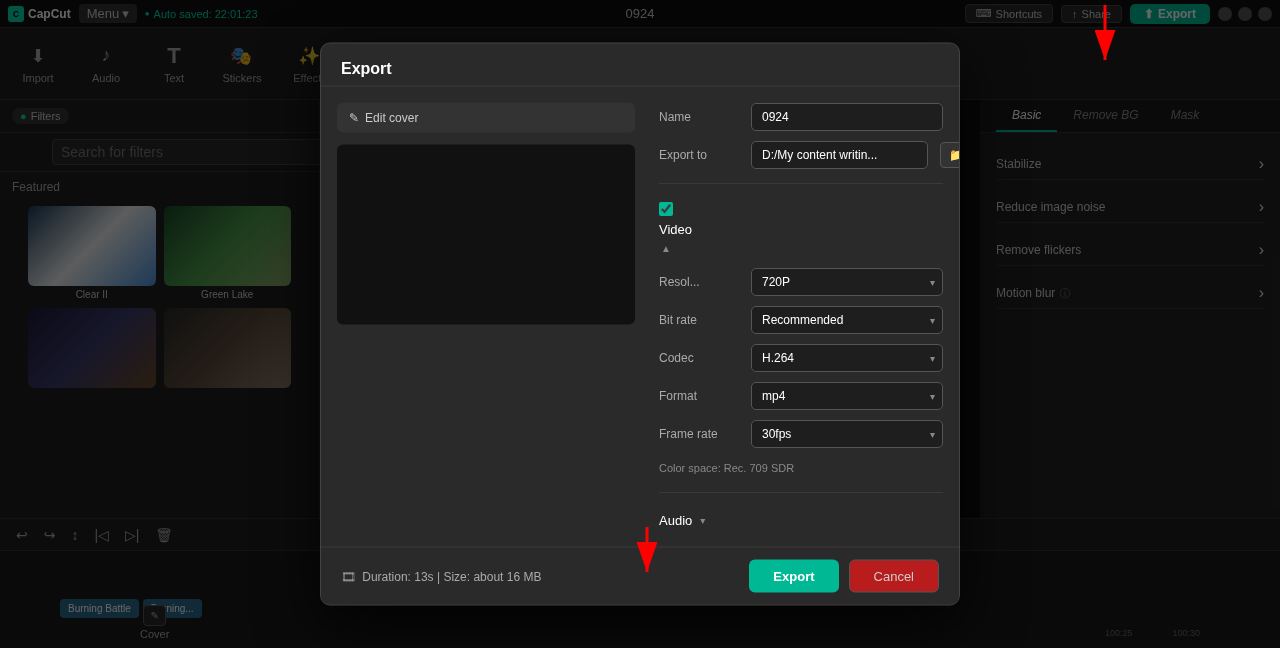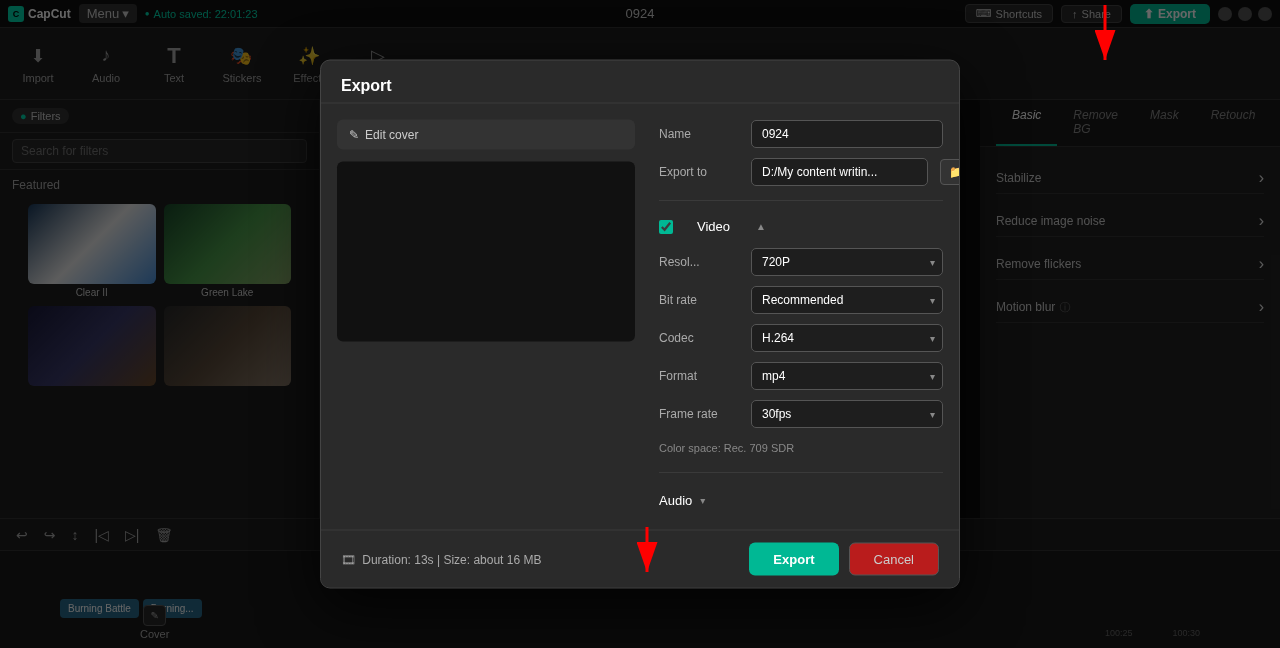--- a/index.html
+++ b/index.html
@@ -83,21 +83,21 @@
       border-bottom: 1px solid #333;
     }
     .filters-tag {
       background: #333; color: #ccc; font-size: 11px; padding: 2px 8px; border-radius: 10px; display: flex; align-items: center; gap: 4px;
     }
     .filters-tag .dot { color: #00d4aa; }
     .search-bar {
       padding: 6px 12px; border-bottom: 1px solid #333;
     }
     .search-input {
-      width: 100%; background: #2a2a2a; border: 1px solid #444; border-radius: 4px; color: #ccc; font-size: 12px; padding: 4px 8px; outline: none;
+      width: 100%; background: #2a2a2a; border: 1px solid #444; border-radius: 4px; color: #ccc; font-size: 14px; padding: 4px 8px; outline: none; margin-left: 40px;
     }
     .featured-label { padding: 8px 12px 4px; font-size: 12px; color: #aaa; font-weight: 500; }
     .thumbnail-grid {
       display: grid; grid-template-columns: 1fr 1fr; gap: 8px; padding: 8px 28px; overflow-y: auto;
     }
     .thumb-item { display: flex; flex-direction: column; gap: 3px; cursor: pointer; }
     .thumb-img {
       width: 100%; height: 80px; border-radius: 6px; overflow: hidden; position: relative;
     }
     .thumb-img-1 { background: linear-gradient(135deg, #1a3a5c 0%, #e8e8e8 50%, #4a90d9 100%); }
@@ -206,21 +206,21 @@
     .form-select {
       width: 100%; background: #1e1e1e; border: 1px solid #555; border-radius: 5px; color: #fff; font-size: 12px; padding: 6px 28px 6px 10px; outline: none; appearance: none; cursor: pointer;
     }
     .select-arrow {
       position: absolute; right: 8px; top: 50%; transform: translateY(-50%); pointer-events: none; color: #888; font-size: 10px;
     }
     .folder-btn {
       background: #333; border: 1px solid #555; border-radius: 4px; padding: 5px 8px; cursor: pointer; color: #aaa; font-size: 12px;
     }
     .video-section-header {
-      display: flex; align-items: center; gap: 24px; padding: 4px 0;
+      display: flex; gap: 6px; padding: 4px 0; flex-direction: column;
     }
     .video-checkbox { accent-color: #00b894; width: 14px; height: 14px; cursor: pointer; }
     .video-label { font-size: 13px; color: #fff; font-weight: 500; }
     .divider-line { border: none; border-top: 1px solid #3a3a3a; margin: 4px 0; }
     .color-space { font-size: 11px; color: #888; padding: 4px 0; }
     .audio-row {
       display: flex; align-items: center; gap: 6px; padding: 6px 0;
     }
     .audio-label { font-size: 13px; color: #fff; font-weight: 500; }
     .modal-footer {
@@ -356,21 +356,20 @@
   </div>
 
   <div style="flex:1; background:#111; position:relative;">
   </div>
 
   <div class="right-panel" style="width:300px; flex:none;">
     <div class="right-tabs">
       <div class="right-tab active">Basic</div>
       <div class="right-tab">Remove BG</div>
       <div class="right-tab">Mask</div>
-      <div class="right-tab">Retouch</div>
     </div>
     <div class="right-content">
       <div class="stabilize-row">
         <span class="stabilize-label">Stabilize</span>
         <span>›</span>
       </div>
       <div class="stabilize-row">
         <span class="stabilize-label">Reduce image noise</span>
         <span>›</span>
       </div>

